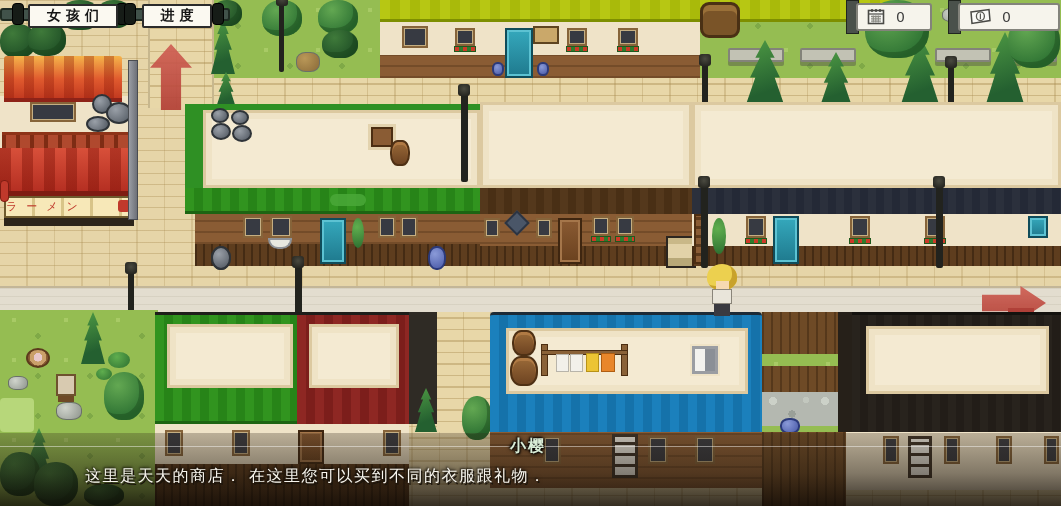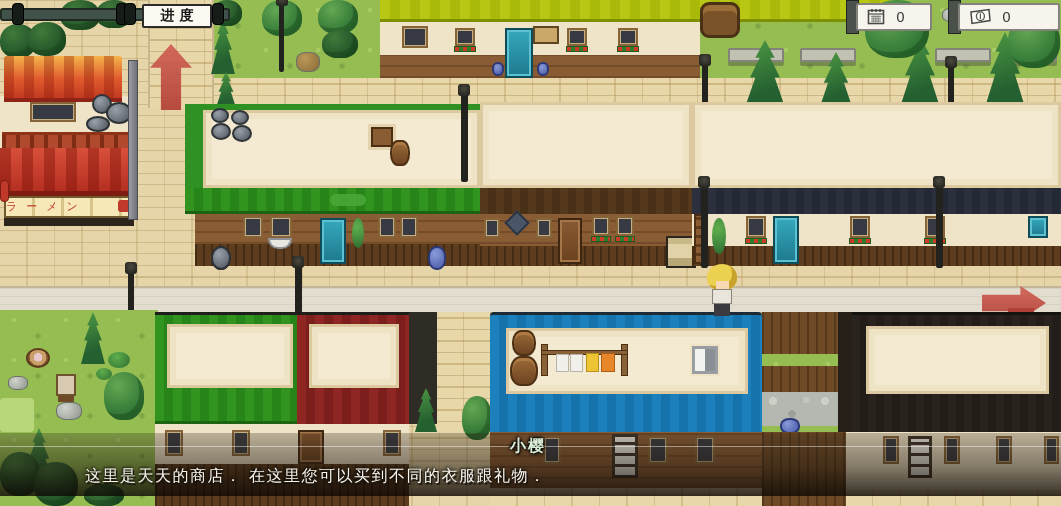--- a/index.html
+++ b/index.html
@@ -61,21 +61,21 @@
 .npc-face{background:#f6d9b2}
 .npc-body{background:#e9e5da;border:1px solid #8a857a}
 .npc-legs{background:#3a3a40}
 
 .beam{background:#41524a;border:2px solid #1e2a22;border-radius:3px}
 .postn{background:#161c17;border-radius:4px;border:1px solid #000}
 .gbtn{display:flex;align-items:center;justify-content:center;background:#fbf9f1;border:2px solid #2b2b2b;border-radius:2px;color:#151515;font-size:14px;font-weight:bold;letter-spacing:5px;padding-left:5px;cursor:pointer}
 .counter{display:flex;align-items:center;gap:10px;background:#f6f4ec;border:2px solid #83837b;border-radius:3px;padding:0 8px;color:#3f3f3f;font-size:14px}
 .cpost{background:#4a514b;border:1px solid #20251f}
 
-.dialogue{left:0;top:433px;width:1061px;height:63px;background:linear-gradient(rgba(52,40,26,.28),rgba(30,22,13,.52) 55%,rgba(14,9,5,.82));cursor:pointer}
+.dialogue{left:0;top:433px;width:1061px;height:73px;background:linear-gradient(rgba(52,40,26,.28),rgba(30,22,13,.52) 55%,rgba(14,9,5,.82));cursor:pointer}
 .dlg-line{position:absolute;left:0;top:13px;width:100%;height:1px;background:rgba(255,255,255,.45)}
 .dlg-name{position:absolute;left:510px;top:3px;color:#d8ecd6;font-size:16px;font-weight:bold;letter-spacing:2px;text-shadow:1px 1px 2px #000,-1px -1px 2px #000,0 0 4px #000}
 .dlg-text{position:absolute;left:85px;top:33px;color:#f7f5ee;font-size:16px;letter-spacing:1.5px;text-shadow:1.5px 1.5px 0 #1a140c,-1px -1px 2px rgba(10,7,4,.8),0 0 5px rgba(0,0,0,.8)}
 </style>
 </head>
 <body>
 
 <div class="stage">
   <div class="abs" style="left:0;top:0;width:1061px;height:506px">
 
@@ -296,20 +296,23 @@
     <div class="dlg-text">这里是天天的商店． 在这里您可以买到不同的衣服跟礼物．</div>
   </div>
 
   <div class="abs" style="left:0;top:0;width:240px;height:32px;z-index:20">
     <div class="abs beam" style="left:0;top:8px;width:128px;height:13px"></div>
     <div class="abs beam" style="left:126px;top:8px;width:104px;height:13px"></div>
     <div class="abs postn" style="left:12px;top:3px;width:12px;height:22px"></div>
     <div class="abs postn" style="left:116px;top:3px;width:12px;height:22px"></div>
     <div class="abs postn" style="left:124px;top:3px;width:12px;height:22px"></div>
     <div class="abs postn" style="left:212px;top:3px;width:12px;height:22px"></div>
+    <div class="abs gbtn" style="left:28px;top:4px;width:90px;height:24px">
+        <span>女孩们</span>
+      </div>
     <div class="abs gbtn" style="left:142px;top:4px;width:70px;height:24px">
         <span>进度</span>
       </div>
   </div>
 
   <div class="abs" style="left:840px;top:0;width:221px;height:36px;z-index:20">
     <div class="abs cpost" style="left:6px;top:0;width:13px;height:34px"></div>
     <div class="abs cpost" style="left:108px;top:0;width:13px;height:34px"></div>
     <div class="abs counter" style="left:16px;top:3px;width:76px;height:28px">
       <span style="display:inline-flex">

